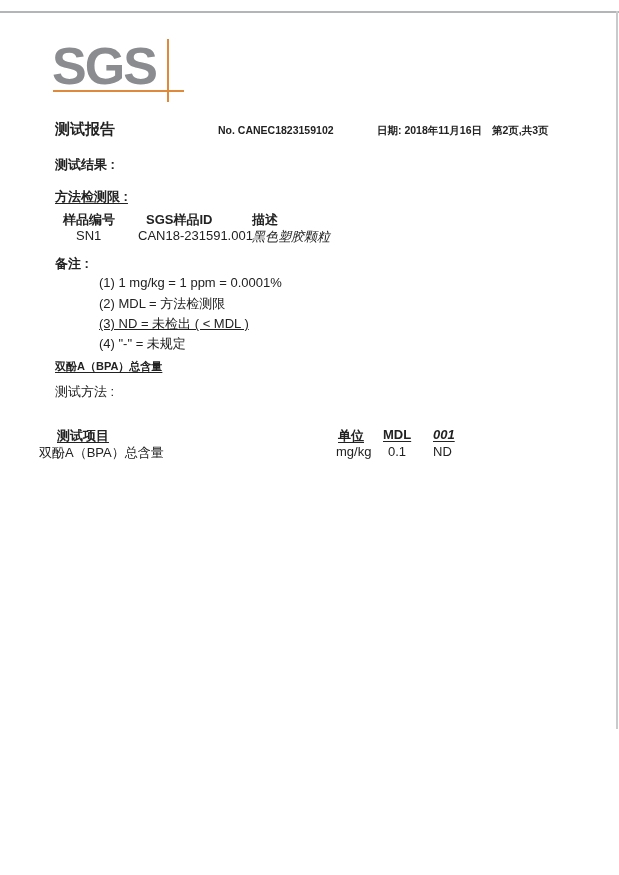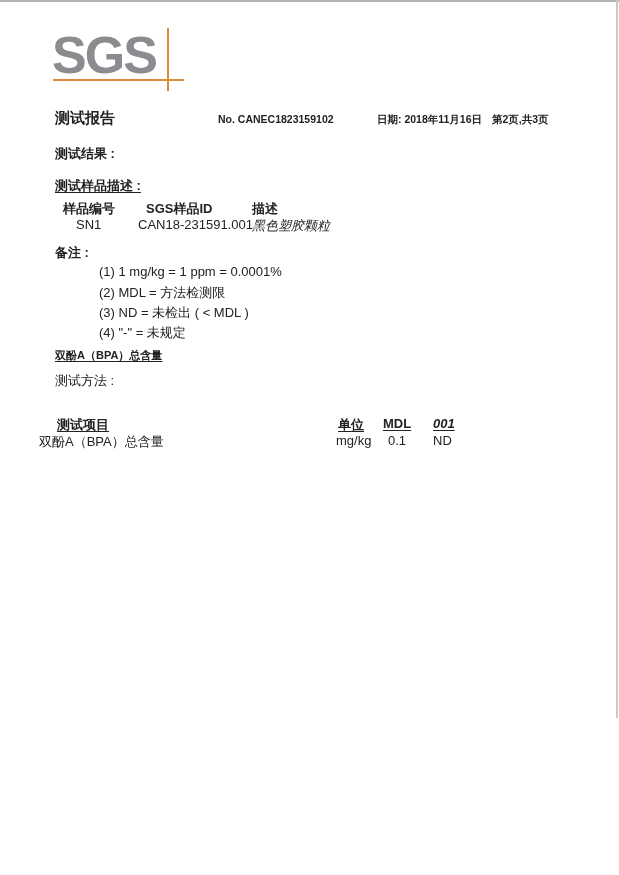--- a/index.html
+++ b/index.html
@@ -1,18 +1,18 @@
 <!DOCTYPE html>
 <html><head>
 <meta charset="utf-8">
 <style>
   html,body{margin:0;padding:0;background:#ffffff;}
   .page{
     position:relative;width:619px;height:718px;background:#ffffff;overflow:hidden;
-    font-family:"Liberation Sans","DejaVu Sans",sans-serif;color:#1f1f1f;
+    font-family:"Liberation Sans","DejaVu Sans",sans-serif;color:#1f1f1f;margin-top:11px;
   }
   .abs{position:absolute;white-space:nowrap;}
   
   .top-border{left:0;top:0;width:619px;height:2px;background:#b3b5b7;}
   .right-border{left:616px;top:0;width:2px;height:875px;background:#c9cacc;}
   
   .logo-text{left:52px;top:30px;font-size:52px;line-height:50px;font-weight:bold;color:#8a8c8f;letter-spacing:-2px;}
   .logo-vline{left:167px;top:28px;width:2px;height:63px;background:#de8a3a;}
   .logo-hline{left:53px;top:79px;width:131px;height:2px;background:#de8a3a;}
   
@@ -24,21 +24,21 @@
   
   .b{font-weight:bold;}
   .t{font-size:13px;color:#222;}
   .u{text-decoration:underline;text-underline-offset:2px;}
   .lbl-results{left:55px;top:145px;}
   .lbl-sampledesc{left:55px;top:177px;}
   .sh1{left:63px;top:200px;} .sh2{left:146px;top:200px;} .sh3{left:252px;top:200px;}
   .sv1{left:76px;top:217px;} .sv2{left:138px;top:217px;} .sv3{left:252px;top:217px;font-style:italic;}
   .lbl-notes{left:55px;top:244px;}
   .note0{left:99px;top:264px;} .note1{left:99px;top:284px;}
-  .note2{left:99px;top:304px;} .note3{left:99px;top:324px;}
+  .note2{left:99px;top:304px;text-decoration:underline;} .note3{left:99px;top:324px;}
   .bpa-heading{left:55px;top:348px;font-size:11px;}
   .lbl-method{left:55px;top:372px;}
   .method-text{left:124px;top:372px;width:464px;white-space:normal;line-height:20.5px;}
   .rt-h-item{left:57px;top:416px;} .rt-h-unit{left:338px;top:416px;}
   .rt-h-mdl{left:383px;top:416px;} .rt-h-001{left:433px;top:416px;font-style:italic;}
   .rt-item{left:39px;top:433px;} .rt-unit{left:336px;top:433px;}
   .rt-mdl{left:388px;top:433px;} .rt-val{left:433px;top:433px;}
   
   .stamp{left:58px;top:773px;width:84px;height:84px;opacity:.9;}
   .stamp .ring{fill:none;stroke:#cc4433;stroke-width:2.4;}
@@ -68,21 +68,21 @@
   <div class="abs logo-text">SGS</div>
   <div class="abs logo-vline"></div>
   <div class="abs logo-hline"></div>
 
   <div class="abs doc-title">测试报告</div>
   <div class="abs hdr-meta hdr-no">No. CANEC1823159102</div>
   <div class="abs hdr-meta hdr-date">日期: 2018年11月16日</div>
   <div class="abs hdr-meta hdr-pages">第2页,共3页</div>
 
   <div class="abs t b lbl-results">测试结果 :</div>
-  <div class="abs t b u lbl-sampledesc">测试样品描述 :</div>
+  <div class="abs t b u lbl-sampledesc">方法检测限 :</div>
 
   <div class="abs t b sh1">样品编号</div>
   <div class="abs t b sh2">SGS样品ID</div>
   <div class="abs t b sh3">描述</div>
   <div class="abs t sv1">SN1</div>
   <div class="abs t sv2">CAN18-231591.001</div>
   <div class="abs t sv3">黑色塑胶颗粒</div>
 
   <div class="abs t b lbl-notes">备注 :</div>
   <div class="abs t note0">(1) 1 mg/kg = 1 ppm = 0.0001%</div>

